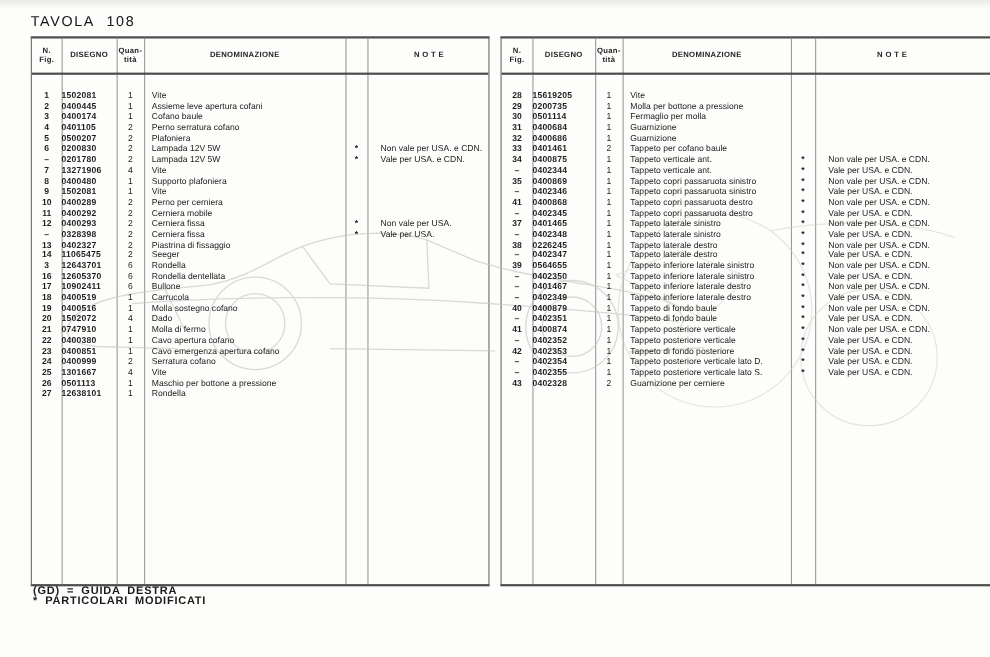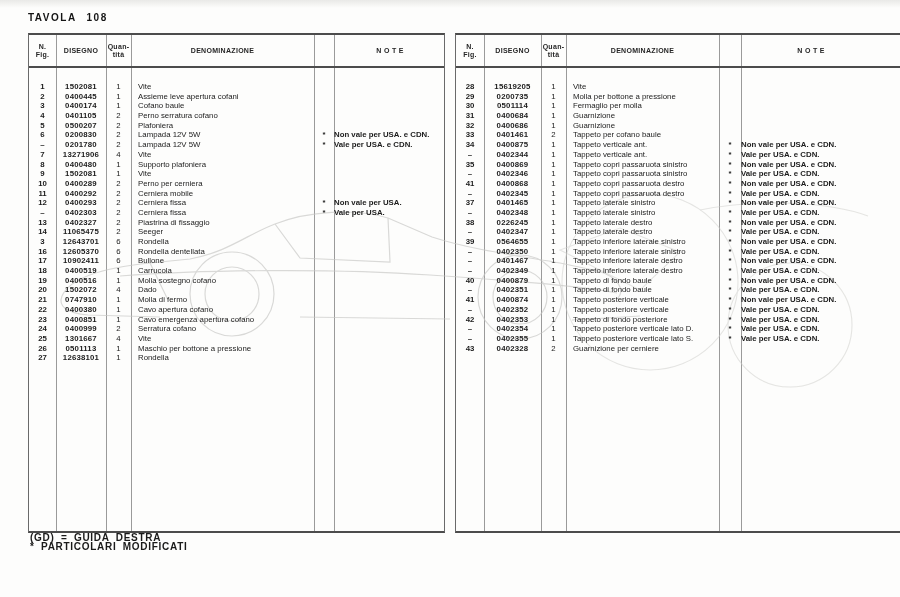--- a/index.html
+++ b/index.html
@@ -8,21 +8,21 @@
     background:#fdfdfc;
     font-family:"Liberation Sans","DejaVu Sans",sans-serif;
     color:#1b1b1b;
   }
   body::before{
     content:"";position:absolute;left:0;top:0;right:0;height:8px;
     background:linear-gradient(#e9e9e7,#fdfdfc);pointer-events:none;
   }
   .page-title{
     position:absolute;left:28px;top:12px;
-    font-size:10px;font-weight:bold;letter-spacing:1.5px;color:#141414;
+    font-size:13px;font-weight:normal;letter-spacing:1.5px;color:#141414;
     word-spacing:6px;
   }
   
   .parts-table{
     position:absolute;top:33px;height:500px;
     border:1px solid #6a6a6a;
     border-top:2px solid #4c4c4c;
     border-bottom:2px solid #4c4c4c;
     box-sizing:border-box;
   }
@@ -42,25 +42,25 @@
   .t-left .thead, .t-left .row{grid-template-columns:27px 50px 25px 183px 20px 112px;}
   .t-right .thead, .t-right .row{grid-template-columns:28px 57px 25px 153px 22px 140px;}
   .hcell{
     text-align:center;font-size:7px;font-weight:bold;line-height:8px;color:#262626;
     letter-spacing:.3px;
   }
   .tbody{position:relative;padding-top:14px;z-index:2;}
   .row{display:grid;height:9.7px;line-height:9.7px;font-size:7.8px;white-space:nowrap;}
   .c{overflow:visible;}
   .c-fig{text-align:center;font-weight:bold;}
-  .c-dis{text-align:center;font-weight:bold;letter-spacing:.2px;}
+  .c-dis{font-weight:bold;letter-spacing:.2px;}
   .c-qty{text-align:center;}
   .c-den{padding-left:7px;}
   .c-star{text-align:center;font-weight:bold;}
-  .c-note{padding-left:0;font-weight:bold;}
+  .c-note{padding-left:12px;}
   
   .footnote{position:absolute;left:30px;font-size:10px;font-weight:bold;
     letter-spacing:.7px;color:#1a1a1a;word-spacing:3px;text-align:right;}
   .fn1{top:541px;} .fn2{top:532px;}
   
   .watermark{position:absolute;left:0;top:0;z-index:1;pointer-events:none;}
 </style>
 </head>
 <body>
 
@@ -207,21 +207,21 @@
       <div class="row">
         <span class="c c-fig">12</span>
         <span class="c c-dis">0400293</span>
         <span class="c c-qty">2</span>
         <span class="c c-den">Cerniera fissa</span>
         <span class="c c-star">*</span>
         <span class="c c-note">Non vale per USA.</span>
       </div>
       <div class="row">
         <span class="c c-fig">–</span>
-        <span class="c c-dis">0402303</span>
+        <span class="c c-dis">0328398</span>
         <span class="c c-qty">2</span>
         <span class="c c-den">Cerniera fissa</span>
         <span class="c c-star">*</span>
         <span class="c c-note">Vale per USA.</span>
       </div>
       <div class="row">
         <span class="c c-fig">13</span>
         <span class="c c-dis">0402327</span>
         <span class="c c-qty">2</span>
         <span class="c c-den">Piastrina di fissaggio</span>

